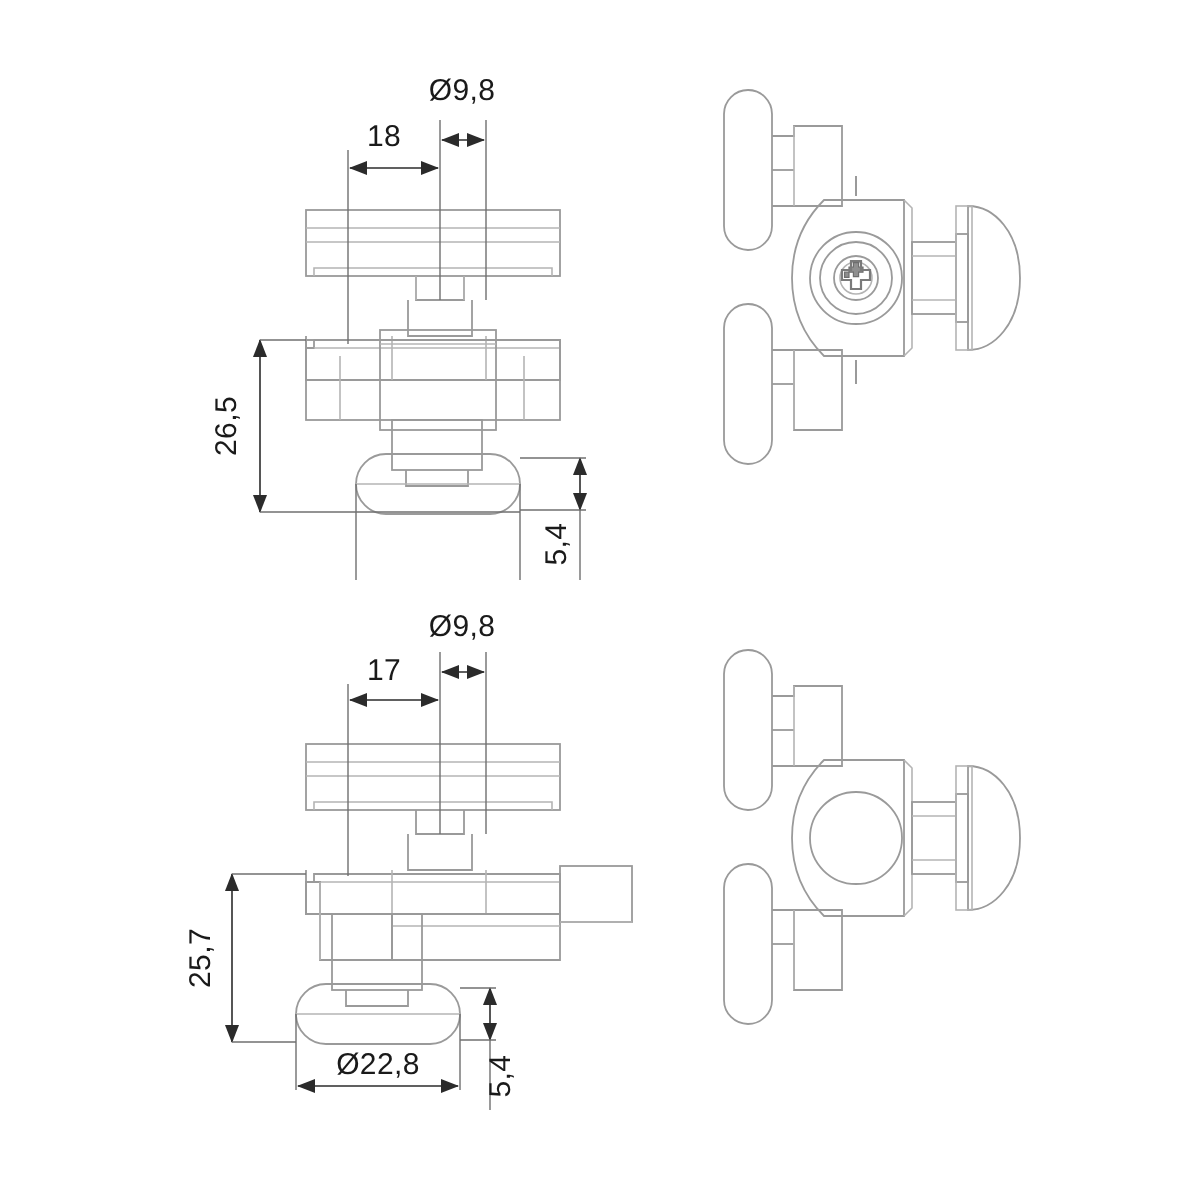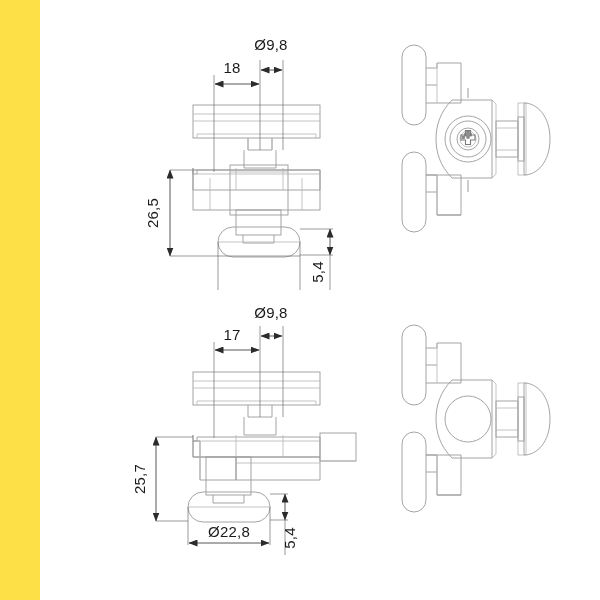--- a/index.html
+++ b/index.html
@@ -1,21 +1,21 @@
 <!DOCTYPE html>
 <html><head>
 <meta charset="utf-8">
 <style>
   html,body{margin:0;padding:0;background:#ffffff;}
   body{
     width:600px;height:600px;overflow:hidden;
     font-family:"Liberation Sans", sans-serif;
     color:#1a1a1a;
   }
-  #sheet{position:relative;width:540px;height:600px;background:#fde047;padding-left:40px;}
+  #sheet{position:relative;width:540px;height:600px;background:#86efac;}
   svg{display:block;}
   .part    {fill:none;stroke:#9a9a9a;stroke-width:0.9;stroke-linejoin:miter;stroke-linecap:butt;}
   .partlt  {fill:none;stroke:#b4b4b4;stroke-width:0.8;}
   .dimline {fill:none;stroke:#2b2b2b;stroke-width:0.8;}
   .extline {fill:none;stroke:#6f6f6f;stroke-width:0.7;}
   .arrow   {fill:#2b2b2b;stroke:none;}
   .dimtxt  {fill:#1a1a1a;font-family:"Liberation Sans",sans-serif;font-size:15px;letter-spacing:0.2px;}
 </style>
 </head>
 <body>

